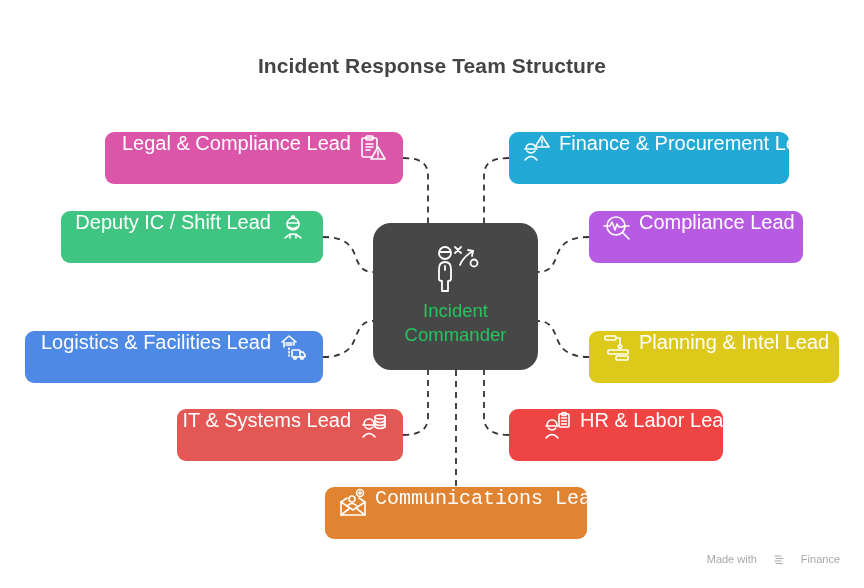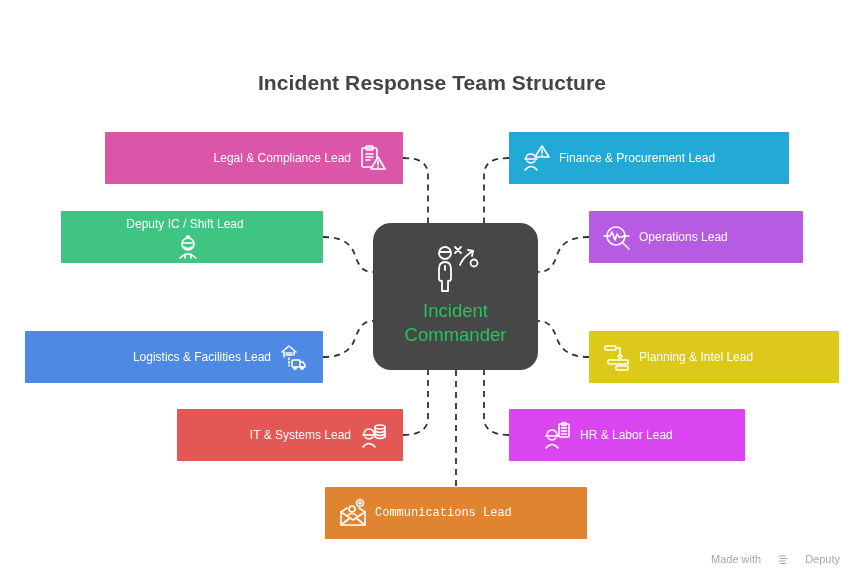--- a/index.html
+++ b/index.html
@@ -2,26 +2,26 @@
 <html><head>
 <meta charset="utf-8">
 <style>
   html, body { margin: 0; padding: 0; }
   body {
     width: 864px; height: 588px; background: #ffffff; position: relative; overflow: hidden;
     font-family: "Liberation Sans", "DejaVu Sans", sans-serif;
   }
   .title {
     position: absolute; left: 0; top: 54px; width: 864px; text-align: center;
-    font-size: 21px; font-weight: bold; color: #444444; letter-spacing: 0.1px; margin-top: 17px;
+    font-size: 21px; font-weight: bold; color: #444444; letter-spacing: 0.1px;
   }
   svg.connectors { position: absolute; left: 0; top: 0; width: 864px; height: 588px; }
   .node {
-    position: absolute; height: 52px; border-radius: 1px; color: #ffffff;
-    display: flex; align-items: center; font-size: 12px; box-sizing: border-box;
+    position: absolute; height: 52px; border-radius: 9px; color: #ffffff;
+    display: flex; font-size: 20px; box-sizing: border-box;
     white-space: nowrap;
   }
   .node .label { flex: 0 0 auto; }
   .node .icon { width: 32px; height: 32px; flex: 0 0 auto; display: flex; align-items: center; justify-content: center; }
   .node .icon svg { width: 30px; height: 30px; }
   .node.left { justify-content: flex-end; padding-right: 14px; }
   .node.left .icon { margin-left: 6px; }
   .node.right { justify-content: flex-start; padding-left: 12px; }
   .node.right .icon { margin-right: 6px; }
   .center {
@@ -61,21 +61,21 @@
     <svg viewBox="0 0 30 30" fill="none" stroke="#fff" stroke-width="1.6" stroke-linejoin="round" stroke-linecap="round">
       <rect x="4" y="5" width="15" height="19" rx="1.5"></rect>
       <rect x="8" y="3" width="7" height="4" rx="1"></rect>
       <path d="M8 11h7M8 14h7M8 17h4"></path>
       <path d="M20 14 L27 26 L13 26 Z" fill="#DB55A8"></path>
       <path d="M20 18v4M20 24v0.5"></path>
     </svg>
   </span>
 </div>
 
-<div class="node left" style="left:61px; top:211px; width:262px; background:#3FC482;flex-direction:column;">
+<div class="node left" style="left:61px; top:211px; width:262px; background:#3FC482;">
   <span class="label">Deputy IC / Shift Lead</span>
   <span class="icon">
     <svg viewBox="0 0 30 30" fill="none" stroke="#fff" stroke-width="1.6" stroke-linecap="round">
       <circle cx="15" cy="12" r="6"></circle>
       <path d="M9 11h12"></path>
       <path d="M11 15 Q15 18 19 15"></path>
       <rect x="13.5" y="4" width="3" height="2" rx="1"></rect>
       <path d="M7 26 Q15 18 23 26"></path>
       <path d="M12 22v4M18 22v4"></path>
     </svg>
@@ -127,37 +127,37 @@
 </div>
 
 <div class="node right" style="left:589px; top:211px; width:214px; background:#B75BE2;">
   <span class="icon">
     <svg viewBox="0 0 30 30" fill="none" stroke="#fff" stroke-width="1.6" stroke-linejoin="round" stroke-linecap="round">
       <circle cx="14" cy="14" r="9"></circle>
       <path d="M2 14h6l2-4 3 8 2-6 2 3h4 M21 14h6"></path>
       <path d="M20.5 20.5 L27 27"></path>
     </svg>
   </span>
-  <span class="label">Operations Lead</span>
+  <span class="label">Compliance Lead</span>
 </div>
 
 <div class="node right" style="left:589px; top:331px; width:250px; background:#DCC919;">
   <span class="icon">
     <svg viewBox="0 0 30 30" fill="none" stroke="#fff" stroke-width="1.6" stroke-linejoin="round" stroke-linecap="round">
       <rect x="3" y="4" width="11" height="4" rx="1"></rect>
       <path d="M14 6h4v6"></path>
       <path d="M18 12 L20 14.5 L18 17 L16 14.5 Z"></path>
       <rect x="6" y="18" width="20" height="4" rx="1"></rect>
       <rect x="14" y="24" width="12" height="4" rx="1"></rect>
     </svg>
   </span>
   <span class="label">Planning &amp; Intel Lead</span>
 </div>
 
-<div class="node right" style="left:509px; top:409px; width:236px; background:#d946ef;padding-left:33px;">
+<div class="node right" style="left:509px; top:409px; width:214px; background:#ef4444;padding-left:33px;">
   <span class="icon">
     <svg viewBox="0 0 30 30" fill="none" stroke="#fff" stroke-width="1.6" stroke-linejoin="round" stroke-linecap="round">
       <path d="M4 16 Q4 10 9 10 Q14 10 14 16"></path>
       <path d="M3 16h12"></path>
       <path d="M5 18 Q9 22 13 18"></path>
       <path d="M3 28 Q9 21 15 28"></path>
       <rect x="16" y="4" width="10" height="13" rx="1"></rect>
       <rect x="19" y="2.5" width="4" height="3" rx="0.8"></rect>
       <path d="M18.5 8h5M18.5 11h5M18.5 14h5"></path>
     </svg>
@@ -196,14 +196,14 @@
     <div>Incident</div>
     <div>Commander</div>
   </div>
 </div>
 
 <div class="footer">
   <span>Made with</span>
   <svg viewBox="0 0 12 12" fill="none" stroke="#a8a8a8" stroke-width="1.2" stroke-linecap="round">
     <path d="M2 3 L8 3 M3 5.5 L10 5.5 M2 8 L8 8 M3 10.5 L9 10.5"></path>
   </svg>
-  <span>Deputy</span>
+  <span>Finance</span>
 </div>
 
 </body></html>

